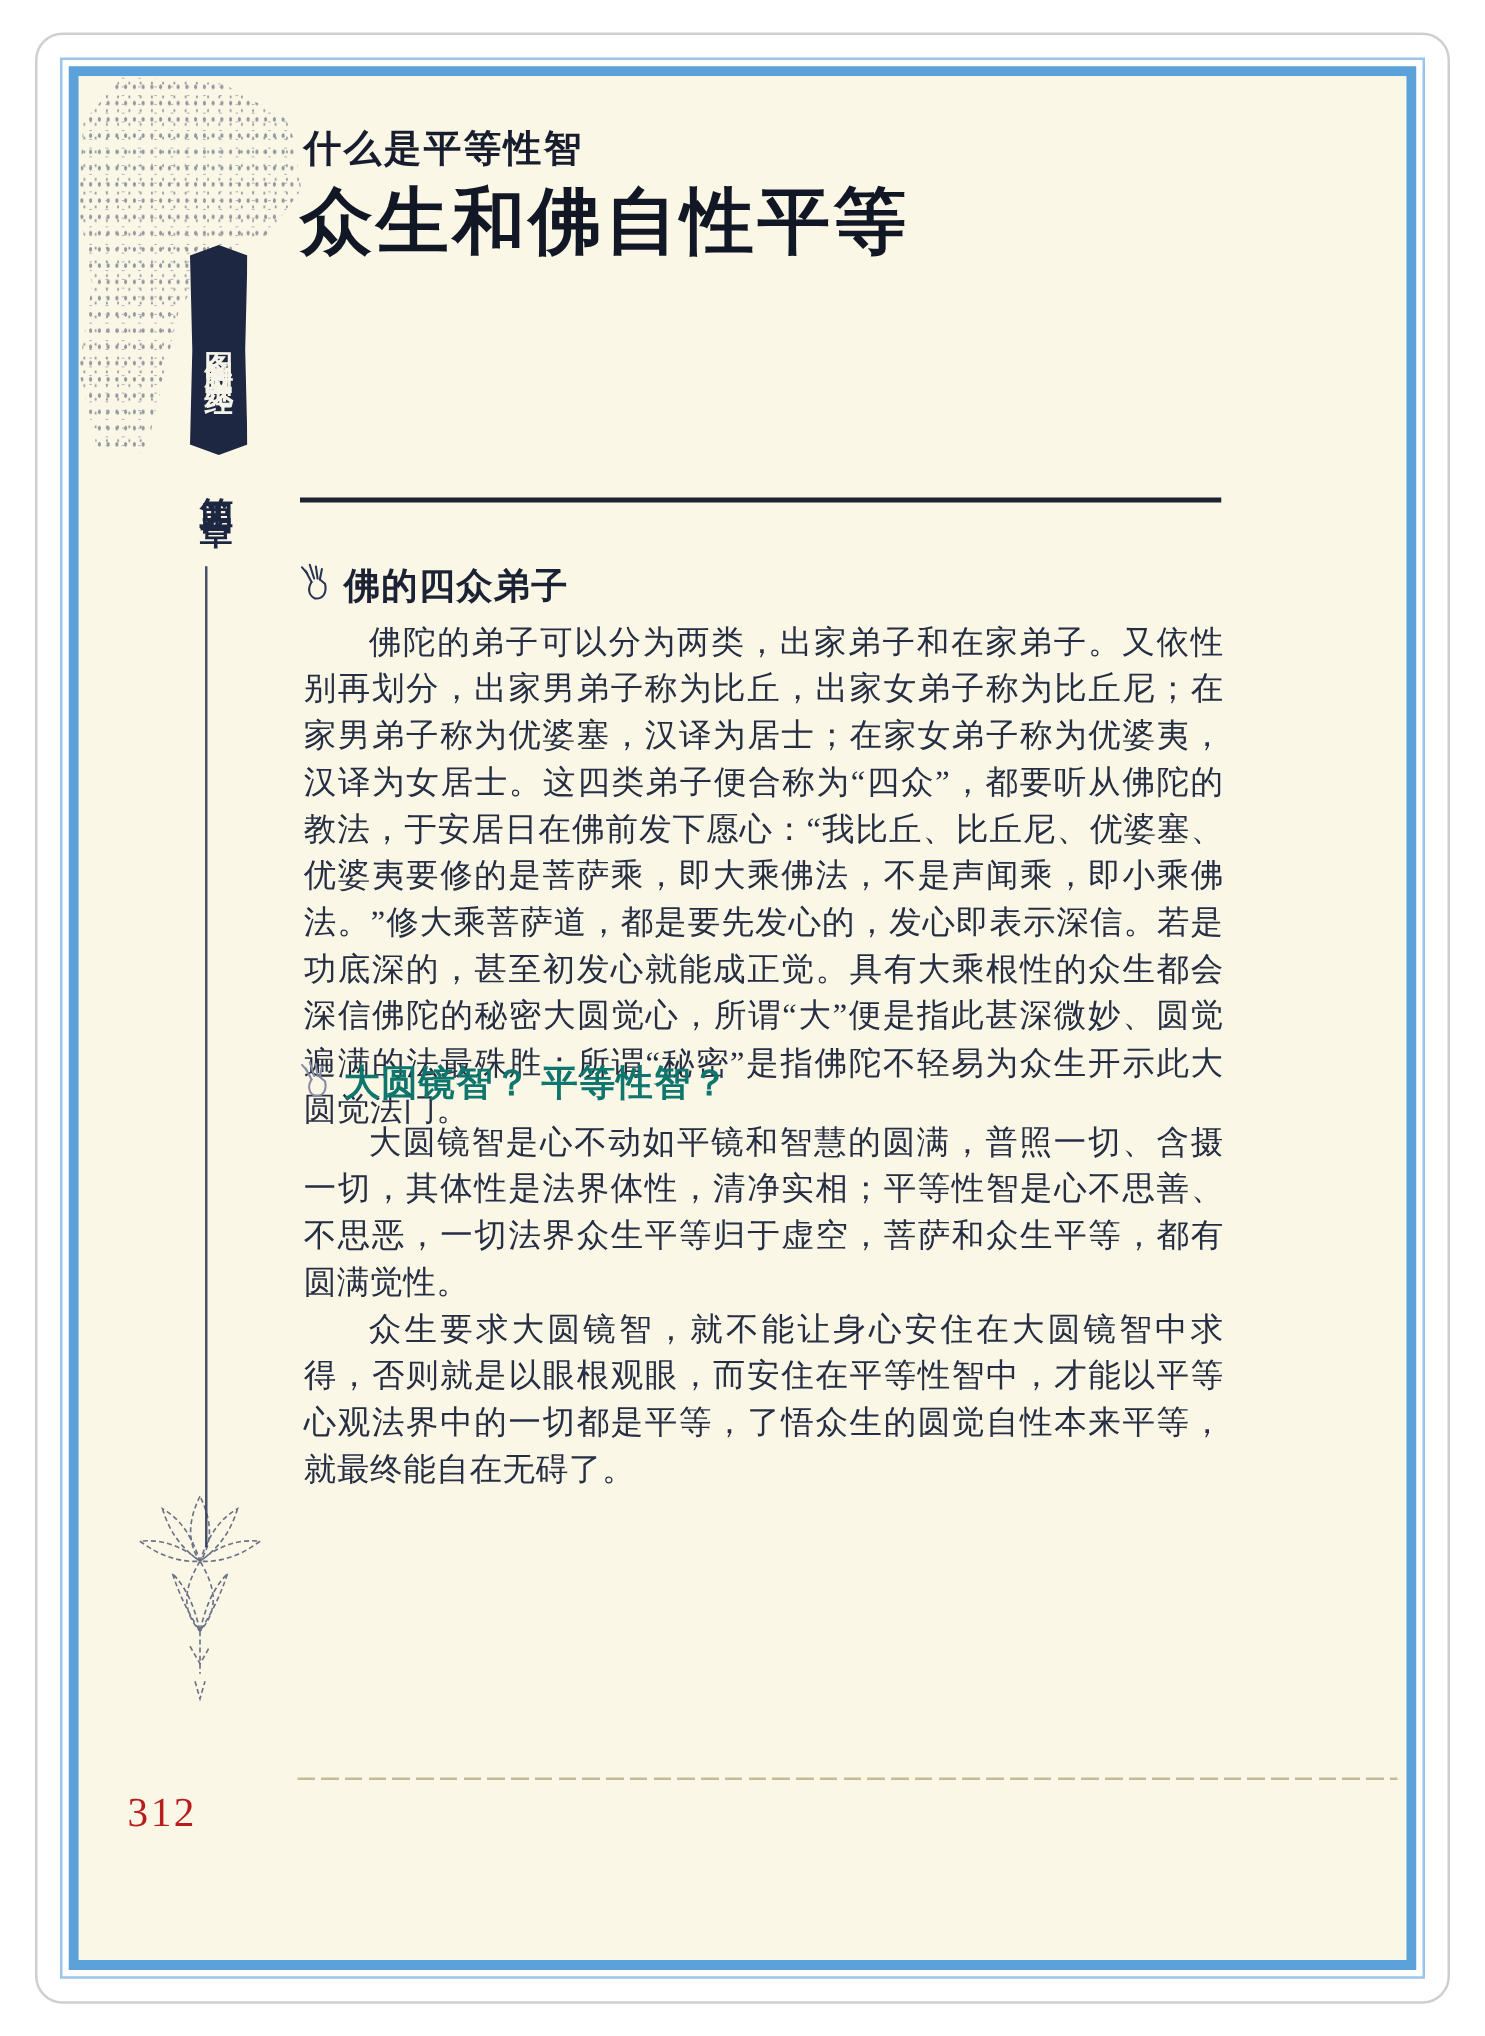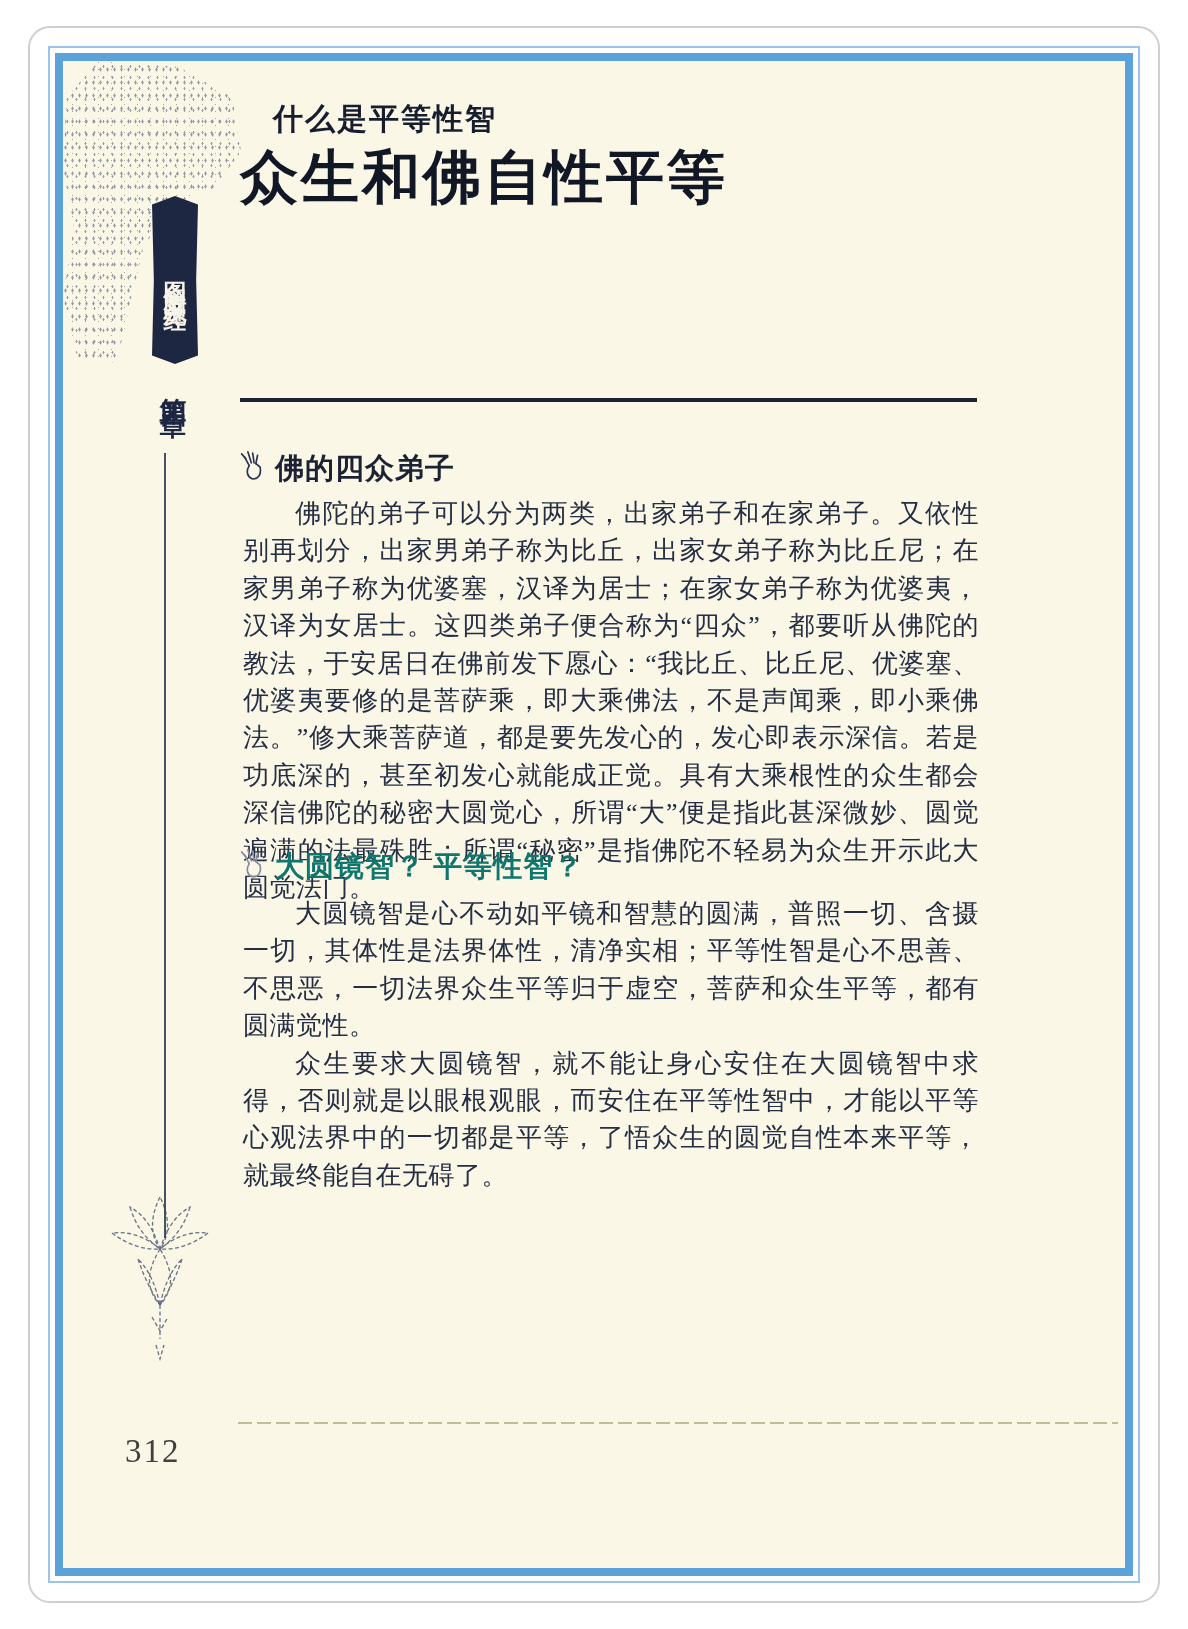--- a/index.html
+++ b/index.html
@@ -51,21 +51,21 @@
     writing-mode:vertical-rl;text-orientation:upright;
     color:#1d2742;font-size:27px;font-weight:bold;letter-spacing:6px;
   }
   .vline{
     position:absolute;left:101px;top:392px;width:2px;height:785px;
     background:#28324e;opacity:.85;
   }
   .lotus{position:absolute;left:35px;top:1122px;opacity:.75;}
   .kicker{
     position:absolute;left:180px;top:38px;
-    font-size:30px;font-weight:bold;color:#171d2e;letter-spacing:2px;margin-left:30px;
+    font-size:30px;font-weight:bold;color:#171d2e;letter-spacing:2px;
   }
   .title{
     position:absolute;left:177px;top:78px;margin:0;
     font-size:58px;font-weight:900;color:#121726;letter-spacing:3px;
   }
   .intro{
     position:absolute;left:180px;top:192px;width:736px;margin:0;
     font-size:26px;line-height:36.6px;color:#474c6c;letter-spacing:1.5px;
     text-indent:52px;text-align:justify;
   }
@@ -84,22 +84,22 @@
     font-size:26px;line-height:37.4px;color:#262e44;letter-spacing:.5px;
     text-indent:52px;text-align:justify;margin:0;
   }
   .para.p1{position:absolute;left:180px;top:434px;width:736px;}
   .flow2{position:absolute;left:180px;top:834px;width:736px;}
   .bottom-rule{
     position:absolute;left:175px;top:1361px;width:880px;height:2px;
     background:repeating-linear-gradient(90deg,#c2bc98 0 14px,rgba(0,0,0,0) 14px 19px);
   }
   .pagenum{
-    position:absolute;left:62px;top:1372px;
-    font-size:33px;color:#404040;letter-spacing:2px;
+    position:absolute;left:39px;top:1372px;
+    font-size:33px;color:#b91c1c;letter-spacing:2px;
   }
 </style>
 </head>
 <body>
 
 <div class="frame-outer"></div>
 <div class="frame-thin"></div>
 <div class="frame-thick"></div>
 
 <div class="page">

